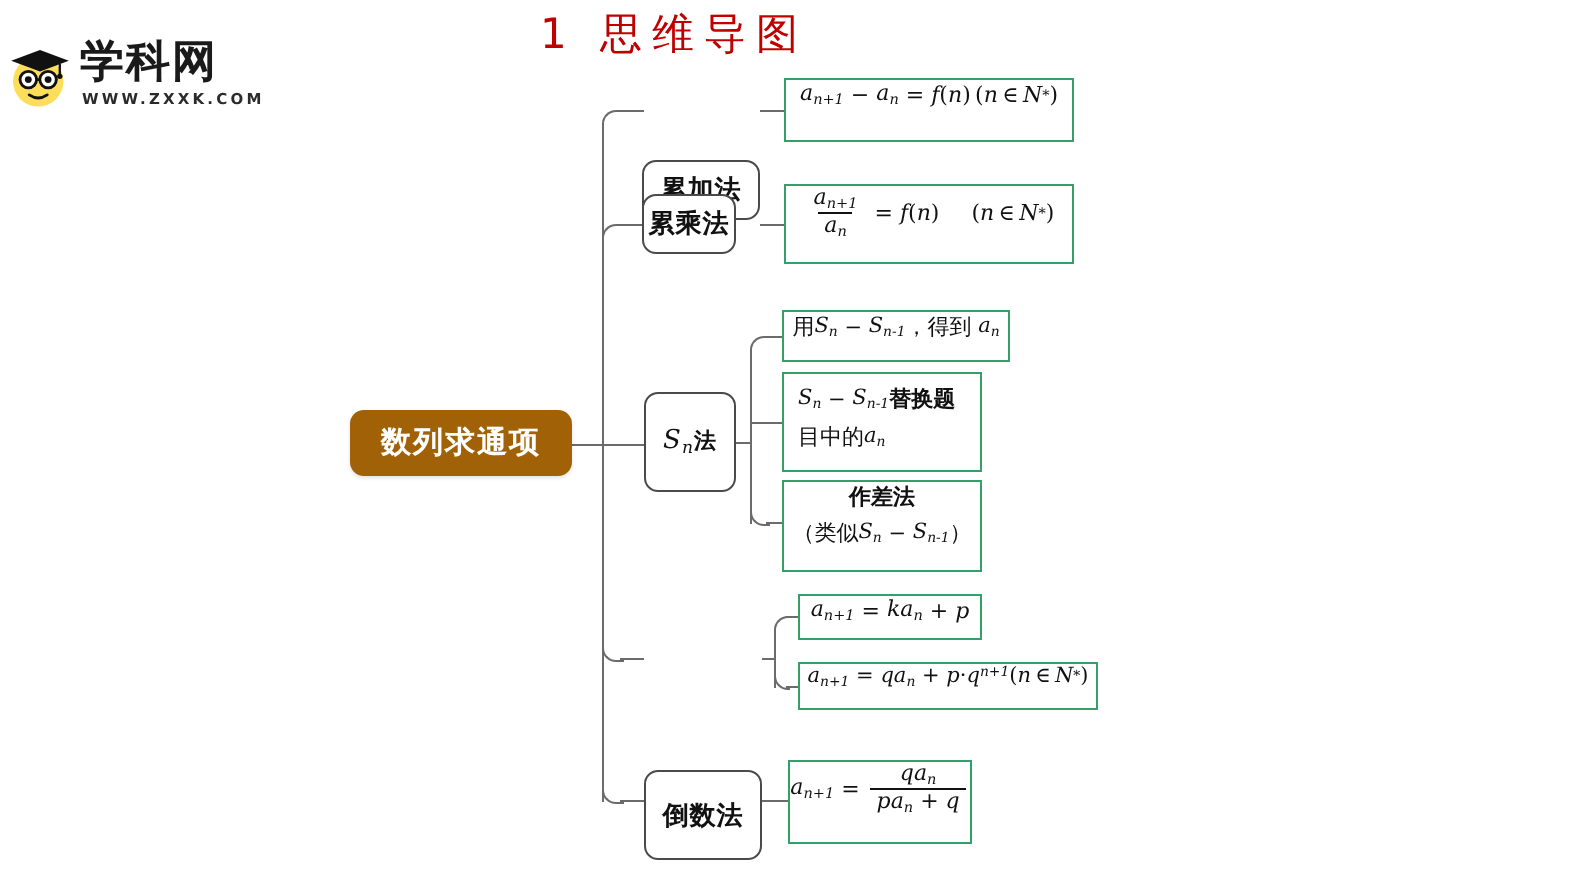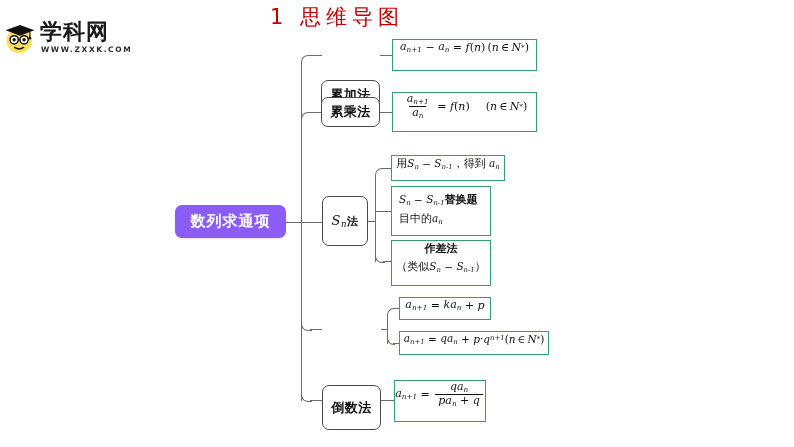--- a/index.html
+++ b/index.html
@@ -22,21 +22,21 @@
   #map{position:absolute;left:0;top:0;width:794px;height:447px;}
   .node{
     position:absolute;box-sizing:border-box;
     border:1.4px solid #4a4a4a;border-radius:7px;background:#ffffff;
     display:flex;align-items:center;justify-content:center;
     font-weight:bold;color:#111;font-size:13px;
     font-family:"DejaVu Sans","Liberation Sans",sans-serif;
     letter-spacing:.5px;z-index:3;
   }
   .root{
-    background:#8b5cf6;border:none;border-radius:7px;color:#ffffff;
+    background:#a16207;border:none;border-radius:7px;color:#ffffff;
     font-size:15px;letter-spacing:1px;
     box-shadow:0 1px 2px rgba(0,0,0,.12);
   }
   .leaf{
     position:absolute;box-sizing:border-box;
     border:1.5px solid #33A06A;background:#ffffff;
     display:flex;flex-direction:column;align-items:center;justify-content:flex-start;
     color:#111;font-size:11px;z-index:3;
     font-family:"DejaVu Serif","Liberation Serif",serif;
   }
@@ -109,21 +109,21 @@
   </div>
   <div class="hline" style="left:380px;top:55px;width:12px;"></div>
   <div class="leaf" style="left:392px;top:39px;width:145px;height:32px;">
     <div class="row">
       <span class="mi">a<sub>n+1</sub></span>&nbsp;−&nbsp;<span class="mi">a<sub>n</sub></span>
       &nbsp;=&nbsp;<span class="mi">f</span>(<span class="mi">n</span>)<span class="gap"></span>
       (<span class="mi">n</span> ∈ <span class="mi">N</span><sup>*</sup>)
     </div>
   </div>
 
-  <div class="node" style="left:321px;top:97px;width:59px;height:30px;">
+  <div class="node" style="left:321px;top:97px;width:47px;height:30px;">
     <span>累乘法</span>
   </div>
   <div class="hline" style="left:380px;top:112px;width:12px;"></div>
   <div class="leaf" style="left:392px;top:92px;width:145px;height:40px;">
     <div class="row">
       <span class="frac">
         <span class="num mi">a<sub>n+1</sub></span>
         <span class="den mi">a<sub>n</sub></span>
       </span>
       &nbsp;=&nbsp;<span class="mi">f</span>(<span class="mi">n</span>)<span class="gap"></span>

